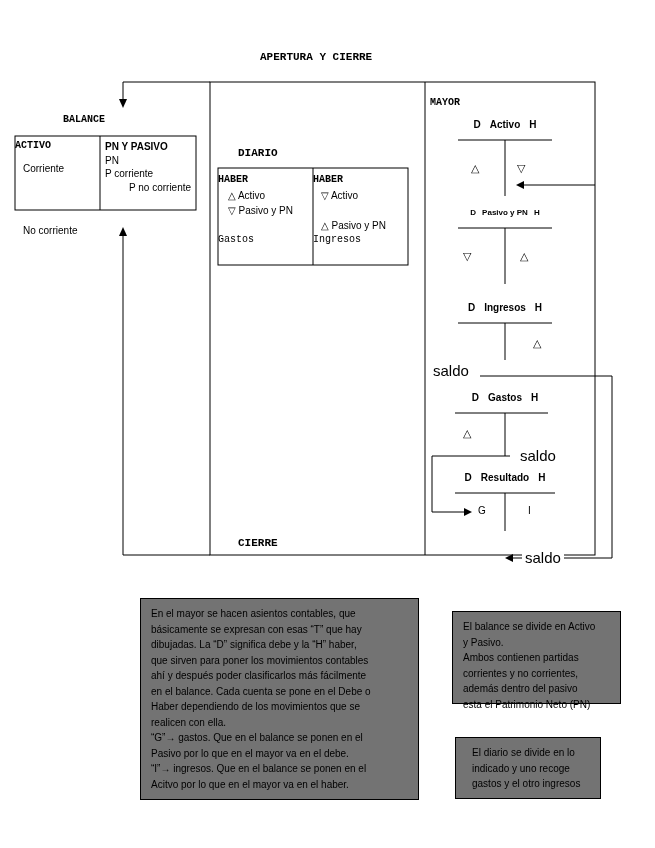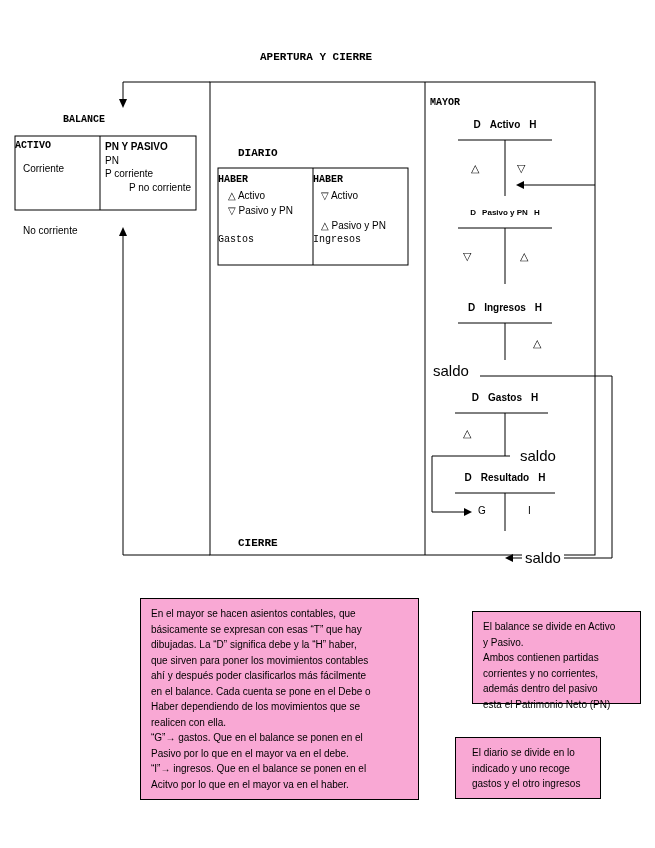--- a/index.html
+++ b/index.html
@@ -16,21 +16,21 @@
   .c{text-align:left;font-family:Liberation Mono, monospace;}
   .t10{font-size:10px;line-height:12px;}
   .t9{font-size:15px;line-height:11px;}
   .t11{font-size:11px;line-height:13px;}
   .t12{font-size:10px;line-height:14px;}
   .t8{font-size:8px;line-height:10px;}
   .sym{font-size:11px;line-height:11px;}
   .lblrow{display:flex;justify-content:center;align-items:baseline;}
   .note-box{
     border:1px solid #000;
-    background:#f9a8d4;
+    background:#737373;
     font-size:10px;
     line-height:15.5px;
     white-space:pre-line;
     padding:7px 10px;
     box-sizing:border-box;
   }
   .label-on-line{background:#fff;padding:0 3px;}
   svg{position:absolute;left:0;top:0;}
 </style>
 </head>
@@ -170,21 +170,21 @@
 que sirven para poner los movimientos contables
 ahí y después poder clasificarlos más fácilmente
 en el balance. Cada cuenta se pone en el Debe o
 Haber dependiendo de los movimientos que se
 realicen con ella.
 “G”→ gastos. Que en el balance se ponen en el
 Pasivo por lo que en el mayor va en el debe.
 “I”→ ingresos. Que en el balance se ponen en el
 Acitvo por lo que en el mayor va en el haber.</div>
 
-  <div class="abs note-box" style="left:472px;top:611px;width:169px;height:93px;">El balance se divide en Activo
+  <div class="abs note-box" style="left:452px;top:611px;width:169px;height:93px;">El balance se divide en Activo
 y Pasivo.
 Ambos contienen partidas
 corrientes y no corrientes,
 además dentro del pasivo
 esta el Patrimonio Neto (PN)</div>
 
   <div class="abs note-box" style="left:455px;top:737px;width:146px;height:62px;padding-left:16px;">El diario se divide en lo
 indicado y uno recoge
 gastos y el otro ingresos</div>
 

